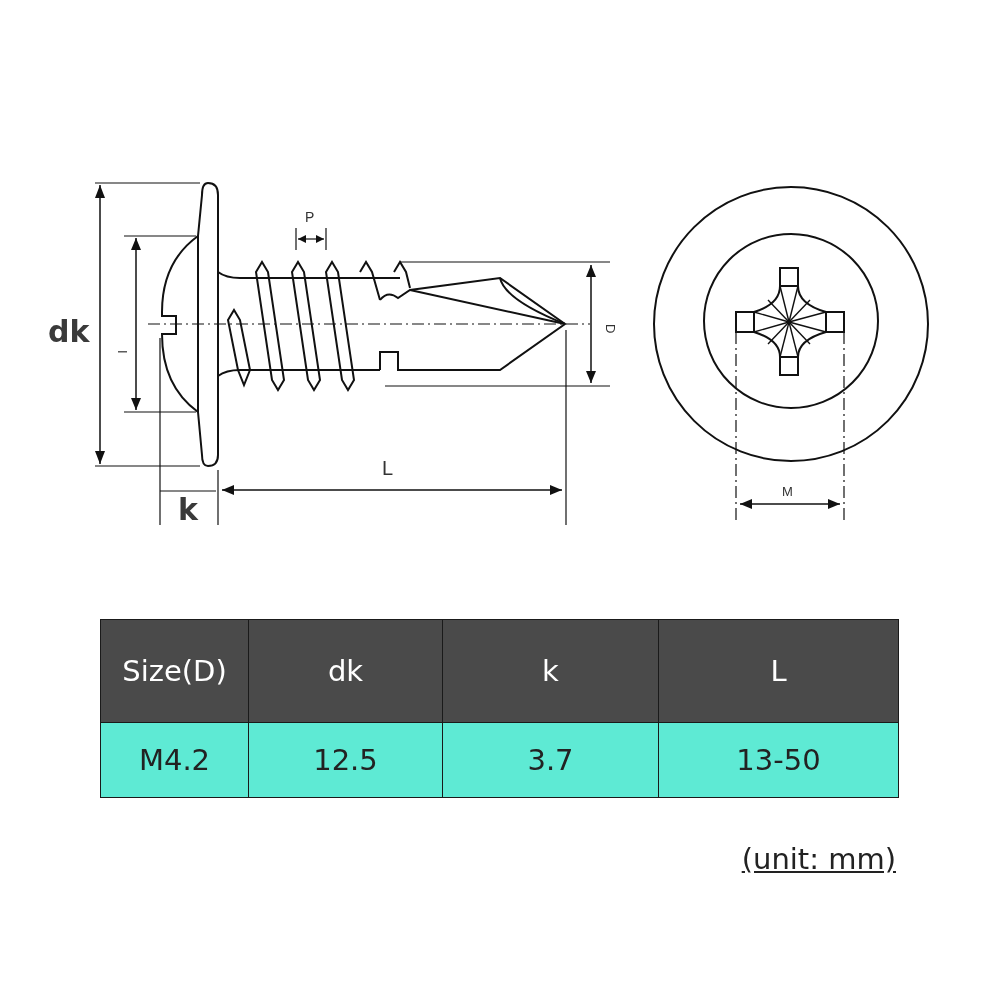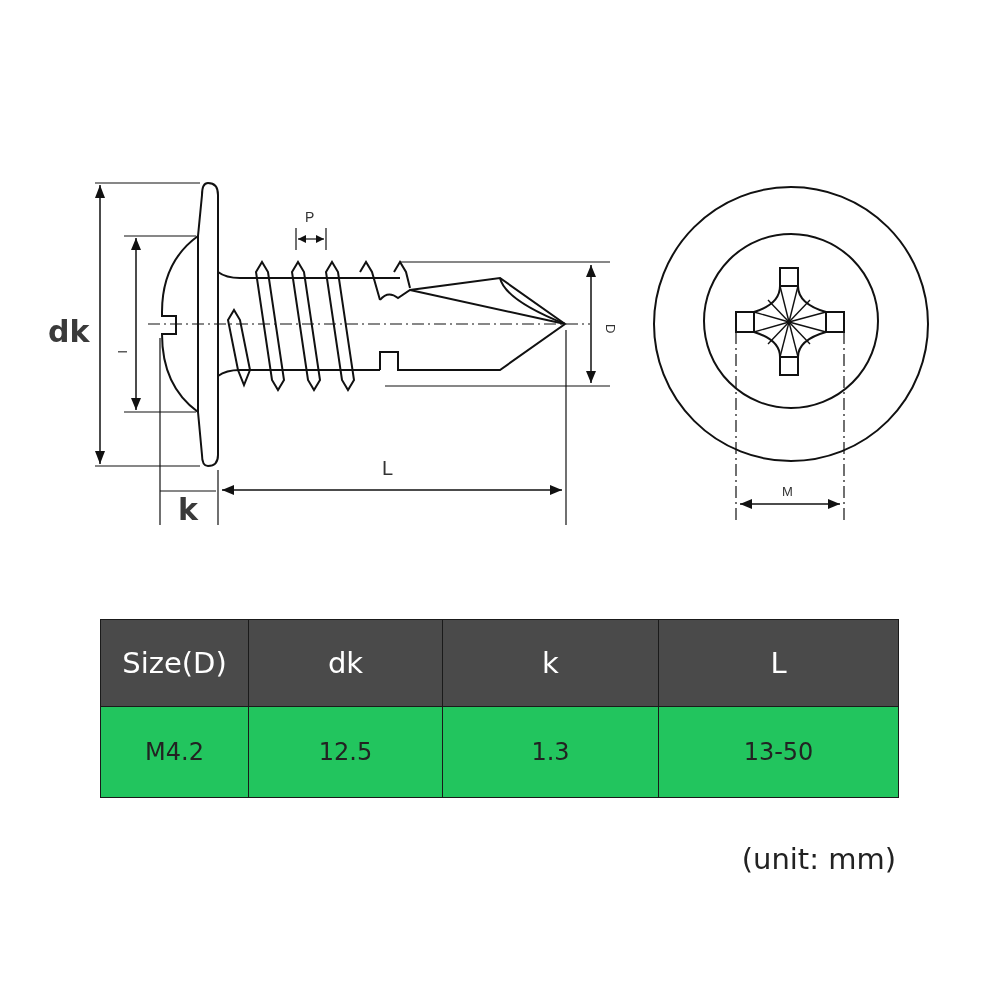--- a/index.html
+++ b/index.html
@@ -2,23 +2,23 @@
 <html><head>
 <meta charset="utf-8">
 <style>
   html, body { margin: 0; padding: 0; background: #ffffff; }
   body { width: 1000px; height: 1000px; position: relative; overflow: hidden; font-family: "DejaVu Sans", "Liberation Sans", sans-serif; }
   #drawing { position: absolute; left: 0; top: 0; width: 1000px; height: 560px; }
   .lbl-big { font-family: "DejaVu Sans", sans-serif; font-weight: bold; fill: #3a3a3a; }
   .lbl-small { font-family: "Liberation Sans", sans-serif; fill: #333; }
   #spec-table { position: absolute; left: 100px; top: 619px; width: 798px; border-collapse: collapse; table-layout: fixed; }
   #spec-table th, #spec-table td { border: 1.5px solid #1a1a1a; text-align: center; font-family: "DejaVu Sans", sans-serif; }
-  #spec-table th { background: #4a4a4a; color: #ffffff; font-weight: normal; font-size: 29px; height: 78px; padding: 4px; text-align: center; }
-  #spec-table td { color: #222; font-size: 24px; height: 58px; padding: 16px; background: #22c55e; }
-  #unit-note { position: absolute; right: 104px; top: 842px; font-size: 29px; color: #222; font-family: "DejaVu Sans", sans-serif; }
+  #spec-table th { background: #4a4a4a; color: #ffffff; font-weight: normal; font-size: 29px; height: 78px; padding: 12px; text-align: center; }
+  #spec-table td { color: #222; font-size: 29px; height: 58px; padding: 8px; background: #5eead4; }
+  #unit-note { position: absolute; right: 104px; top: 842px; font-size: 29px; color: #222; font-family: "DejaVu Sans", sans-serif; text-decoration: underline; }
 </style>
 </head>
 <body>
 
 <svg id="drawing" viewBox="0 0 1000 560" xmlns="http://www.w3.org/2000/svg">
   <g fill="none" stroke="#111" stroke-width="2">
 
     <line x1="95" y1="183" x2="200" y2="183" stroke-width="1.2"></line>
     <line x1="95" y1="466" x2="200" y2="466" stroke-width="1.2"></line>
     <line x1="100" y1="185" x2="100" y2="464" stroke-width="1.5"></line>
@@ -123,19 +123,19 @@
       <th>Size(D)</th>
       <th>dk</th>
       <th>k</th>
       <th>L</th>
     </tr>
   </thead>
   <tbody>
     <tr>
       <td>M4.2</td>
       <td>12.5</td>
-      <td>1.3</td>
+      <td>3.7</td>
       <td>13-50</td>
     </tr>
   </tbody>
 </table>
 
 <div id="unit-note">(unit: mm)</div>
 
 </body></html>

